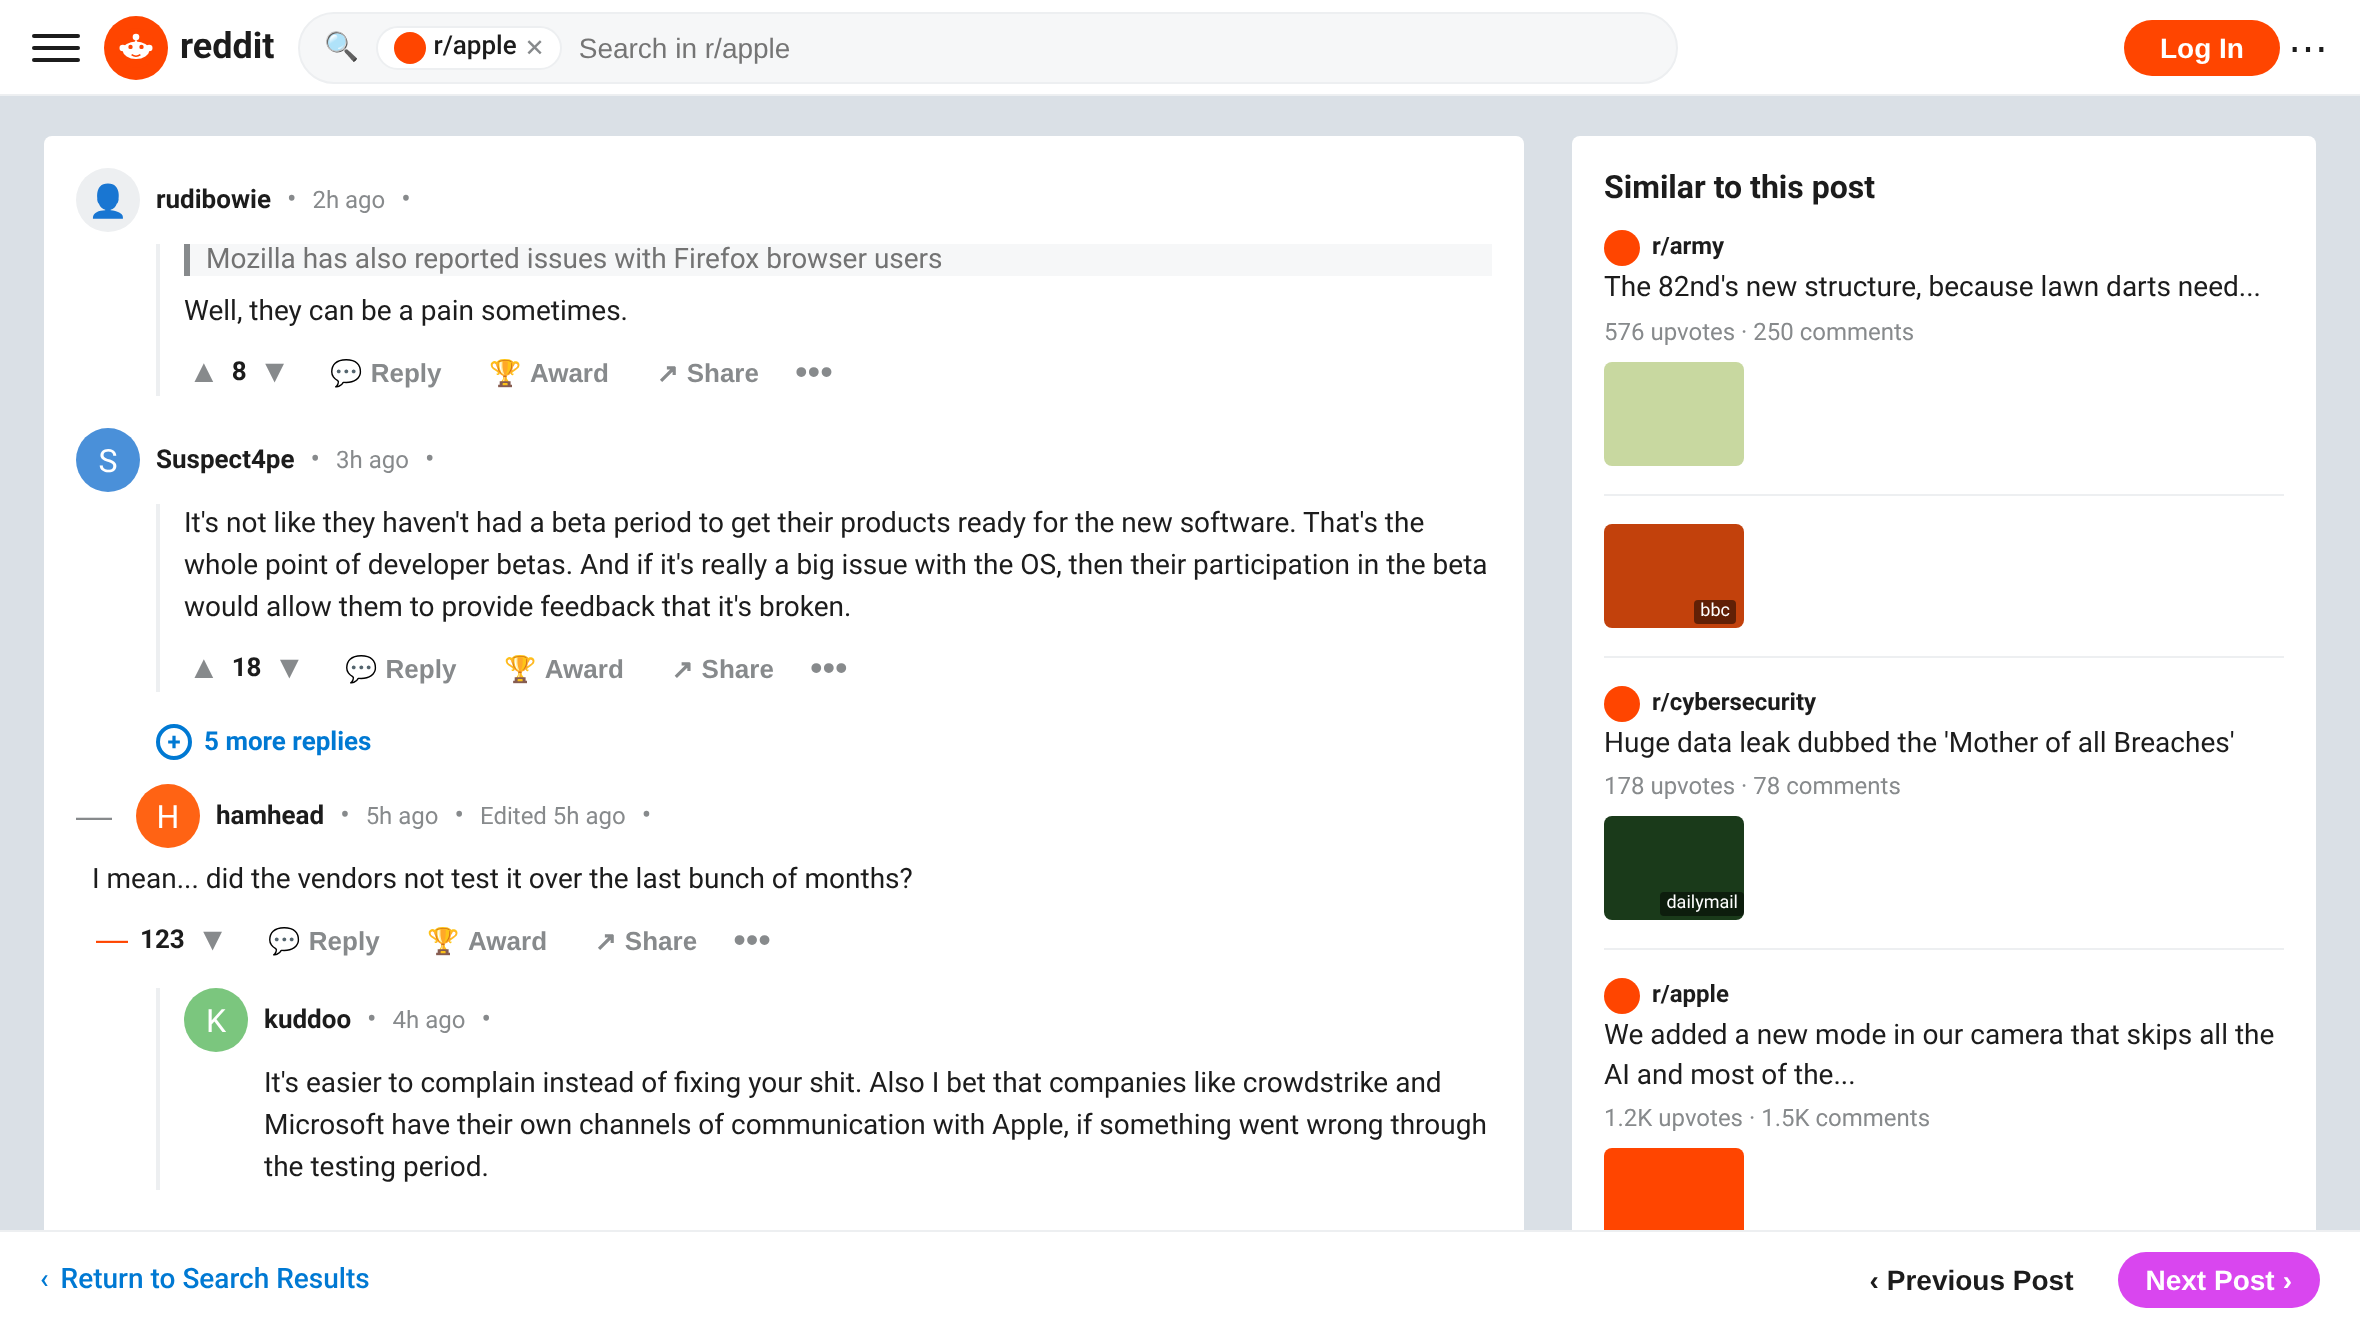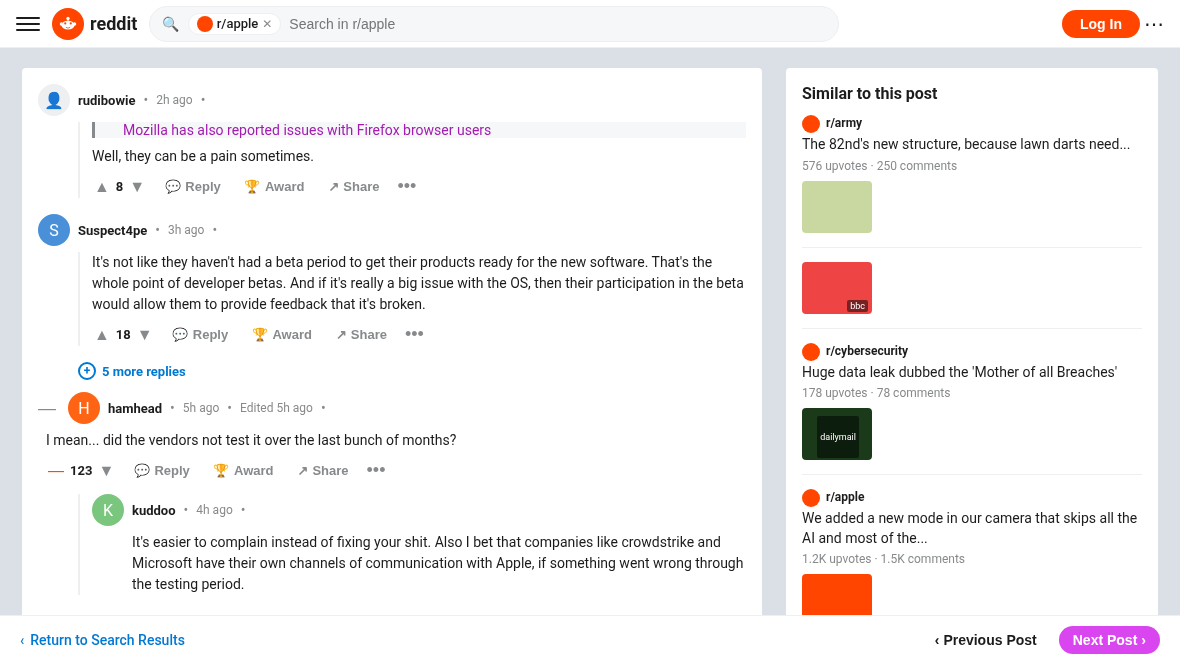--- a/index.html
+++ b/index.html
@@ -34,21 +34,21 @@
 
     
     .comment-block { margin-bottom: 16px; }
     .comment-meta { display: flex; align-items: center; gap: 8px; margin-bottom: 6px; }
     .avatar-placeholder { width: 32px; height: 32px; border-radius: 50%; background: #edeff1; flex-shrink: 0; display: flex; align-items: center; justify-content: center; font-size: 16px; }
     .username { font-weight: 700; font-size: 13px; color: #1c1c1c; }
     .time-ago { font-size: 12px; color: #878a8c; }
     .bullet { color: #878a8c; }
 
     .comment-indent { margin-left: 40px; border-left: 2px solid #edeff1; padding-left: 12px; }
-    .quote-block { border-left: 3px solid #878a8c; padding-left: 28px; margin-bottom: 8px; color: #a21caf; font-size: 14px; background: #f6f7f8; }
+    .quote-block { border-left: 3px solid #878a8c; padding-left: 8px; margin-bottom: 8px; color: #737373; font-size: 14px; background: #f6f7f8; }
     .comment-body { font-size: 14px; color: #1c1c1c; line-height: 1.5; margin-bottom: 8px; }
 
     .comment-actions { display: flex; align-items: center; gap: 12px; }
     .vote-cluster { display: flex; align-items: center; gap: 4px; }
     .vote-btn { background: none; border: none; cursor: pointer; color: #878a8c; font-size: 16px; padding: 2px; }
     .vote-count { font-size: 13px; font-weight: 700; color: #1c1c1c; }
     .action-btn { display: flex; align-items: center; gap: 4px; background: none; border: none; cursor: pointer; color: #878a8c; font-size: 13px; font-weight: 700; padding: 4px 6px; border-radius: 2px; }
     .more-btn { color: #878a8c; font-size: 18px; cursor: pointer; background: none; border: none; }
 
     .more-replies { display: flex; align-items: center; gap: 6px; font-size: 13px; font-weight: 700; color: #0079d3; cursor: pointer; margin-top: 8px; margin-left: 40px; }
@@ -273,36 +273,36 @@
             <div class="sub-icon" style="background:#ff4500; width:18px; height:18px; border-radius:50%;"></div>
             <span class="similar-subreddit">r/army</span>
           </div>
           <div class="similar-title">The 82nd's new structure, because lawn darts need...</div>
           <div class="similar-meta">576 upvotes · 250 comments</div>
         </div>
         <div class="thumb-placeholder" style="background:#c8d8a0;"></div>
       </div>
 
       <div class="similar-item">
-        <div class="thumb-placeholder" style="background:#ef4444; position:relative;">
+        <div class="thumb-placeholder" style="background:#c2410c; position:relative;">
           <span style="position:absolute;bottom:2px;right:4px;font-size:9px;color:#fff;background:rgba(0,0,0,0.5);padding:1px 3px;border-radius:2px;">bbc</span>
         </div>
       </div>
 
       <div class="similar-item">
         <div style="flex:1;">
           <div class="subreddit-row">
             <div class="sub-icon" style="background:#ff4500;"></div>
             <span class="similar-subreddit">r/cybersecurity</span>
           </div>
           <div class="similar-title">Huge data leak dubbed the 'Mother of all Breaches'</div>
           <div class="similar-meta">178 upvotes · 78 comments</div>
         </div>
         <div class="thumb-placeholder" style="background:#1a3a1a; position:relative;">
-          <span style="position:absolute;bottom:2px;right:13px;font-size:9px;color:#fff;background:rgba(0,0,0,0.5);padding:16px 3px;border-radius:2px;">dailymail</span>
+          <span style="position:absolute;bottom:2px;right:0;font-size:9px;color:#fff;background:rgba(0,0,0,0.5);padding:1px 3px;border-radius:2px;">dailymail</span>
         </div>
       </div>
 
       <div class="similar-item">
         <div style="flex:1;">
           <div class="subreddit-row">
             <div class="sub-icon" style="background:#ff4500;"></div>
             <span class="similar-subreddit">r/apple</span>
           </div>
           <div class="similar-title">We added a new mode in our camera that skips all the AI and most of the...</div>

